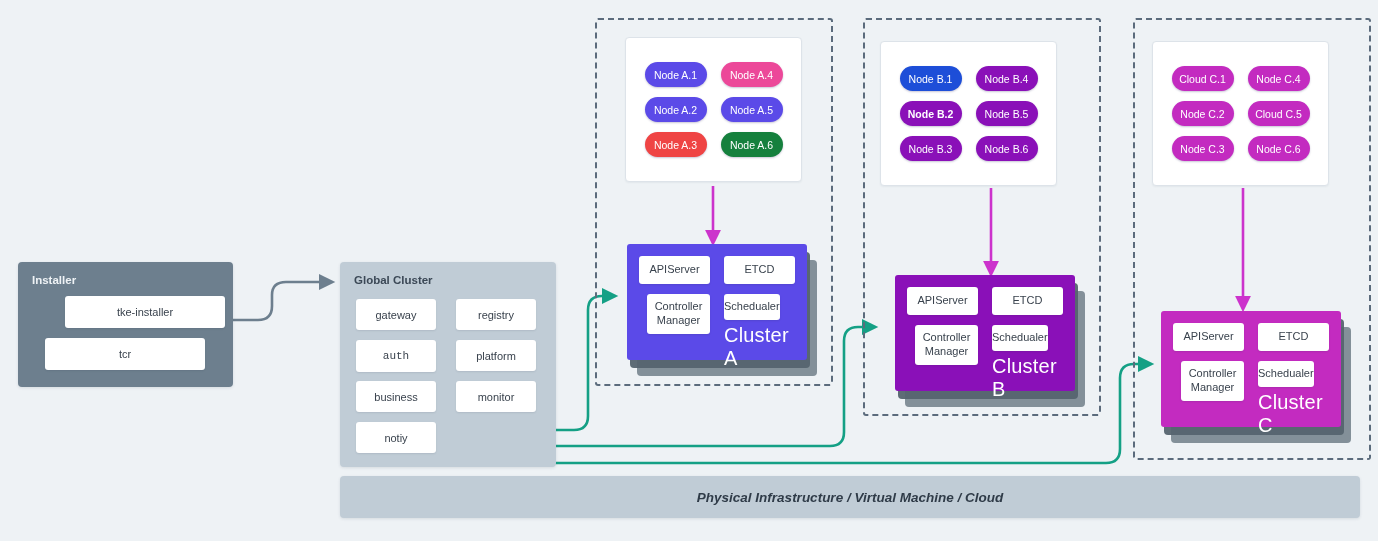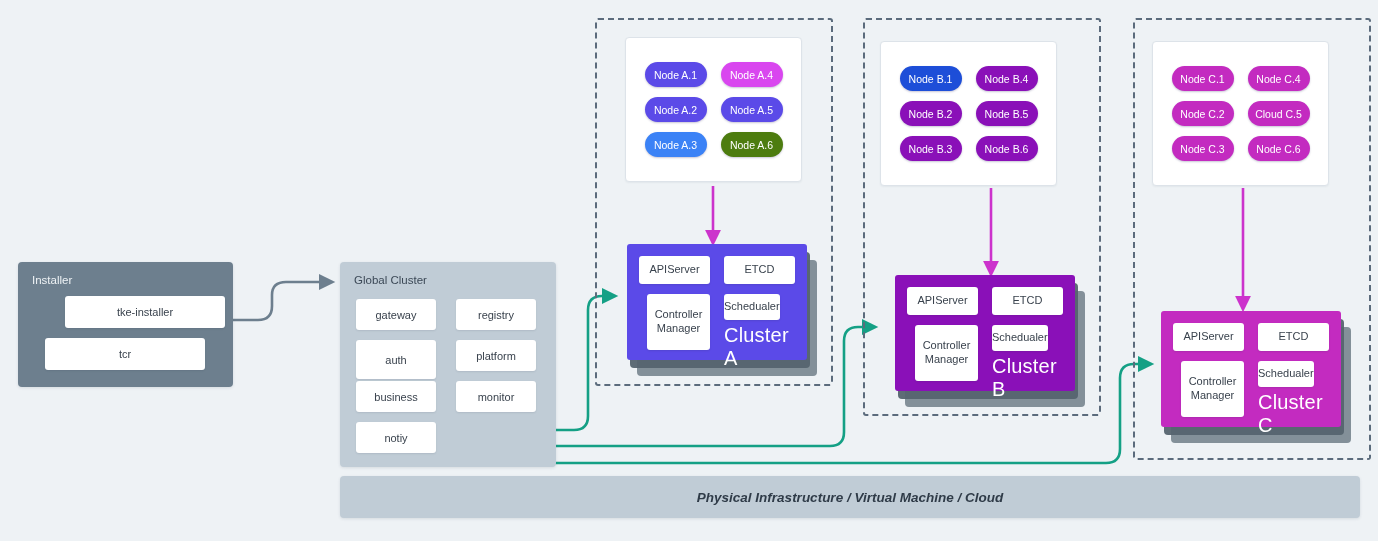--- a/index.html
+++ b/index.html
@@ -66,41 +66,42 @@
     border-radius: 3px;
     color: #39424d;
     font-size: 11px;
     display: flex; align-items: center; justify-content: center;
     text-align: center;
     line-height: 1.25;
     box-shadow: 0 1px 2px rgba(30,40,55,.13);
   }
   .cp-box.api    { height: 28px; }
   .cp-box.etcd   { height: 28px; }
-  .cp-box.ctrl   { height: 56px; margin-left: 8px; }
+  .cp-box.ctrl   { height: 40px; margin-left: 8px; }
   .cp-box.sched  { height: 26px; align-self: start; }
   .cp-title {
     grid-column: 2; grid-row: 2;
     align-self: end; justify-self: end;
     color: #fff; font-size: 20px; letter-spacing: .2px;
     padding-top: 4px;
   }
   .cp-cell-sched { grid-column: 2; grid-row: 2; display:flex; flex-direction:column; }
 
   
   .panel {
     position: absolute;
     border-radius: 4px;
     box-shadow: 0 1px 3px rgba(40,60,80,.12);
   }
   #installer-panel { background: #6d7f8e; }
   #global-panel    { background: #c0ccd6; }
   .panel-title {
     position: absolute; left: 14px; top: 12px;
     font-size: 11.5px;
+    font-weight: bold;
   }
   #installer-title { color: #eef2f5; }
   #global-title    { color: #3b4856; }
   .svc-box {
     position: absolute;
     background: #fff;
     border-radius: 3px;
     color: #39424d;
     font-size: 11px;
     display: flex; align-items: center; justify-content: center;
@@ -157,36 +158,36 @@
   <div class="panel" id="installer-panel" style="left:18px; top:262px; width:215px; height:125px;">
     <div class="panel-title" id="installer-title">Installer</div>
     <div class="svc-box" style="left:27px; top:34px; width:160px; height:32px;margin-left:20px;">tke-installer</div>
     <div class="svc-box" style="left:27px; top:76px; width:160px; height:32px;">tcr</div>
   </div>
 
   <div class="panel" id="global-panel" style="left:340px; top:262px; width:216px; height:205px;">
     <div class="panel-title" id="global-title">Global Cluster</div>
     <div class="svc-box" style="left:16px; top:37px; width:80px; height:31px;">gateway</div>
     <div class="svc-box" style="left:116px; top:37px; width:80px; height:31px;">registry</div>
-    <div class="svc-box" style="left:16px; top:78px; width:80px; height:39px;">auth</div>
+    <div class="svc-box" style="left:16px; top:78px; width:80px; height:32px;font-family:Liberation Mono, monospace;">auth</div>
     <div class="svc-box" style="left:116px; top:78px; width:80px; height:31px;">platform</div>
     <div class="svc-box" style="left:16px; top:119px; width:80px; height:31px;">business</div>
     <div class="svc-box" style="left:116px; top:119px; width:80px; height:31px;">monitor</div>
     <div class="svc-box" style="left:16px; top:160px; width:80px; height:31px;">notiy</div>
   </div>
 
   <div class="cluster-region" style="left:595px; top:18px; width:238px; height:368px;"></div>
 
   <div class="node-pool" style="left:625px; top:37px; width:177px; height:145px;">
     <div class="node-pill" style="background:#5b4ae8;">Node A.1</div>
-    <div class="node-pill" style="background:#d946ef;">Node A.4</div>
+    <div class="node-pill" style="background:#ec4899;">Node A.4</div>
     <div class="node-pill" style="background:#5b4ae8;">Node A.2</div>
     <div class="node-pill" style="background:#5b4ae8;">Node A.5</div>
-    <div class="node-pill" style="background:#3b82f6;">Node A.3</div>
-    <div class="node-pill" style="background:#4d7c0f;">Node A.6</div>
+    <div class="node-pill" style="background:#ef4444;">Node A.3</div>
+    <div class="node-pill" style="background:#15803d;">Node A.6</div>
   </div>
 
   <div class="cp-wrap" style="left:623px; top:244px; width:210px; height:142px;">
     <div class="cp-shadow s2" style="left:14px; top:16px; width:180px; height:116px;"></div>
     <div class="cp-shadow" style="left:7px; top:8px; width:180px; height:116px;"></div>
     <div class="cp-card" style="width:180px; height:116px; background:#5b4ae8;">
       <div class="cp-box api">APIServer</div>
       <div class="cp-box etcd">ETCD</div>
       <div class="cp-box ctrl">Controller Manager</div>
       <div class="cp-cell-sched">
@@ -194,21 +195,21 @@
         <div class="cp-title" style="grid-column:auto;grid-row:auto;">Cluster A</div>
       </div>
     </div>
   </div>
 
   <div class="cluster-region" style="left:863px; top:18px; width:238px; height:398px;"></div>
 
   <div class="node-pool" style="left:880px; top:41px; width:177px; height:145px;">
     <div class="node-pill" style="background:#1d4ed8;">Node B.1</div>
     <div class="node-pill" style="background:#8a10b8;">Node B.4</div>
-    <div class="node-pill" style="background:#8a10b8;">Node B.2</div>
+    <div class="node-pill" style="background:#8a10b8;font-weight:bold;">Node B.2</div>
     <div class="node-pill" style="background:#8a10b8;">Node B.5</div>
     <div class="node-pill" style="background:#8a10b8;">Node B.3</div>
     <div class="node-pill" style="background:#8a10b8;">Node B.6</div>
   </div>
 
   <div class="cp-wrap" style="left:891px; top:275px; width:210px; height:142px;">
     <div class="cp-shadow s2" style="left:14px; top:16px; width:180px; height:116px;"></div>
     <div class="cp-shadow" style="left:7px; top:8px; width:180px; height:116px;"></div>
     <div class="cp-card" style="width:180px; height:116px; background:#8a10b8;">
       <div class="cp-box api">APIServer</div>
@@ -217,21 +218,21 @@
       <div class="cp-cell-sched">
         <div class="cp-box sched">Schedualer</div>
         <div class="cp-title" style="grid-column:auto;grid-row:auto;">Cluster B</div>
       </div>
     </div>
   </div>
 
   <div class="cluster-region" style="left:1133px; top:18px; width:238px; height:442px;"></div>
 
   <div class="node-pool" style="left:1152px; top:41px; width:177px; height:145px;">
-    <div class="node-pill" style="background:#c32bc0;">Node C.1</div>
+    <div class="node-pill" style="background:#c32bc0;">Cloud C.1</div>
     <div class="node-pill" style="background:#c32bc0;">Node C.4</div>
     <div class="node-pill" style="background:#c32bc0;">Node C.2</div>
     <div class="node-pill" style="background:#c32bc0;">Cloud C.5</div>
     <div class="node-pill" style="background:#c32bc0;">Node C.3</div>
     <div class="node-pill" style="background:#c32bc0;">Node C.6</div>
   </div>
 
   <div class="cp-wrap" style="left:1157px; top:311px; width:210px; height:142px;">
     <div class="cp-shadow s2" style="left:14px; top:16px; width:180px; height:116px;"></div>
     <div class="cp-shadow" style="left:7px; top:8px; width:180px; height:116px;"></div>

